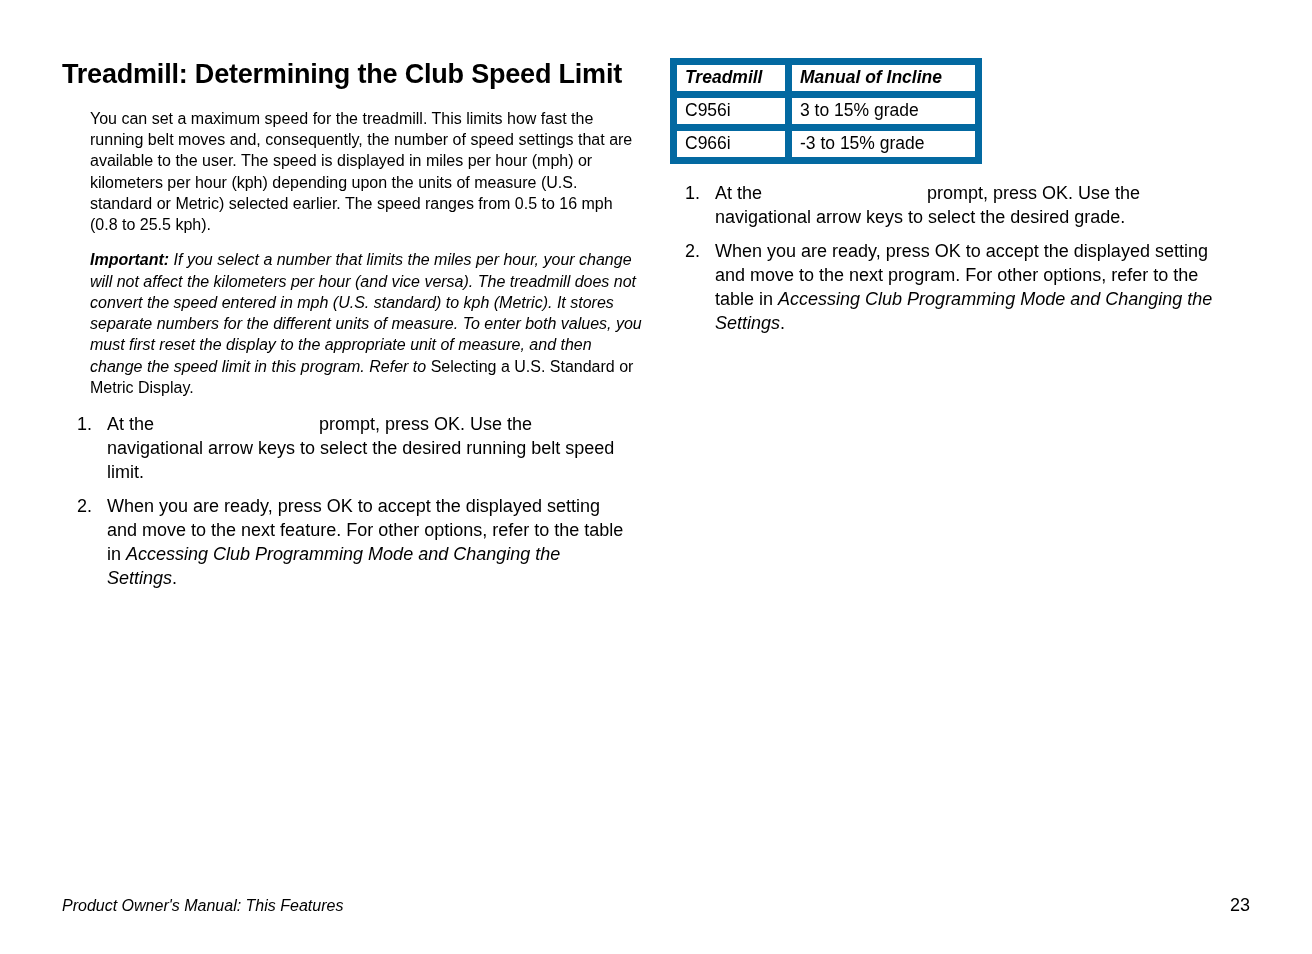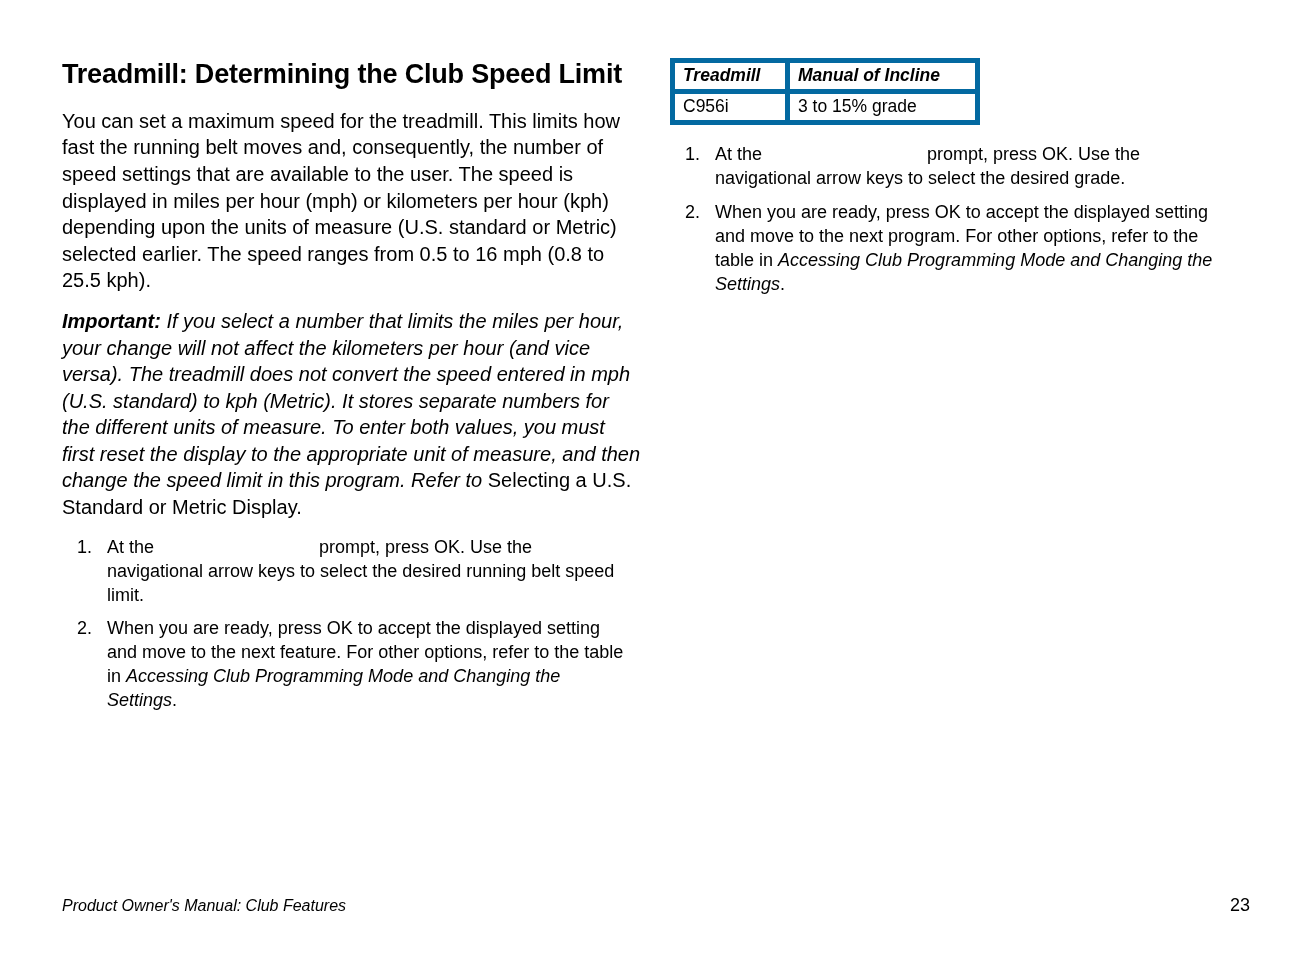--- a/index.html
+++ b/index.html
@@ -24,23 +24,24 @@
       min-width: 0;
     }
     h2 {
       font-size: 27px;
       font-weight: 700;
       line-height: 1.25;
       margin-bottom: 16px;
       letter-spacing: -0.2px;
     }
     p {
-      font-size: 20px;
+      font-size: 16px;
       line-height: 1.33;
       margin-bottom: 14px;
+      margin-left: 28px;
     }
     .important-label {
       font-weight: 700;
       font-style: italic;
     }
     .italic { font-style: italic; }
     ol {
       list-style: none;
       counter-reset: li;
       padding: 0;
@@ -60,21 +61,21 @@
       left: 0;
       top: 0;
     }
     .gap { display: inline-block; width: 155px; }
     table {
       border-collapse: collapse;
       margin-bottom: 18px;
       font-size: 17.5px;
     }
     th, td {
-      border: 5px solid #0369a1;
+      border: 7px solid #0369a1;
       padding: 2px 8px 3px 8px;
       text-align: left;
       vertical-align: top;
     }
     th {
       font-weight: 700;
       font-style: italic;
     }
     .col-treadmill { width: 115px; }
     .col-incline { width: 190px; }
@@ -129,32 +130,36 @@
           <tr>
             <th class="col-treadmill">Treadmill</th>
             <th class="col-incline">Manual of Incline</th>
           </tr>
         </thead>
         <tbody>
           <tr>
             <td>C956i</td>
             <td>3 to 15% grade</td>
           </tr>
+          <tr>
+            <td>C966i</td>
+            <td>-3 to 15% grade</td>
+          </tr>
         </tbody>
       </table>
 
       <ol>
         <li>
           <span>At the </span><span class="gap"></span><span> prompt, press OK. Use the navigational arrow keys to select the desired grade.</span>
         </li>
         <li>
           <span>When you are ready, press OK to accept the displayed setting and move to the next program. For other options, refer to the table in </span><span class="italic">Accessing Club Programming Mode and Changing the Settings</span><span>.</span>
         </li>
       </ol>
     </div>
 
   </div>
 
   <div class="footer">
-    <div class="footer-left">Product Owner's Manual: Club Features</div>
+    <div class="footer-left">Product Owner's Manual: This Features</div>
     <div class="footer-right">23</div>
   </div>
 </div>
 
 </body></html>

